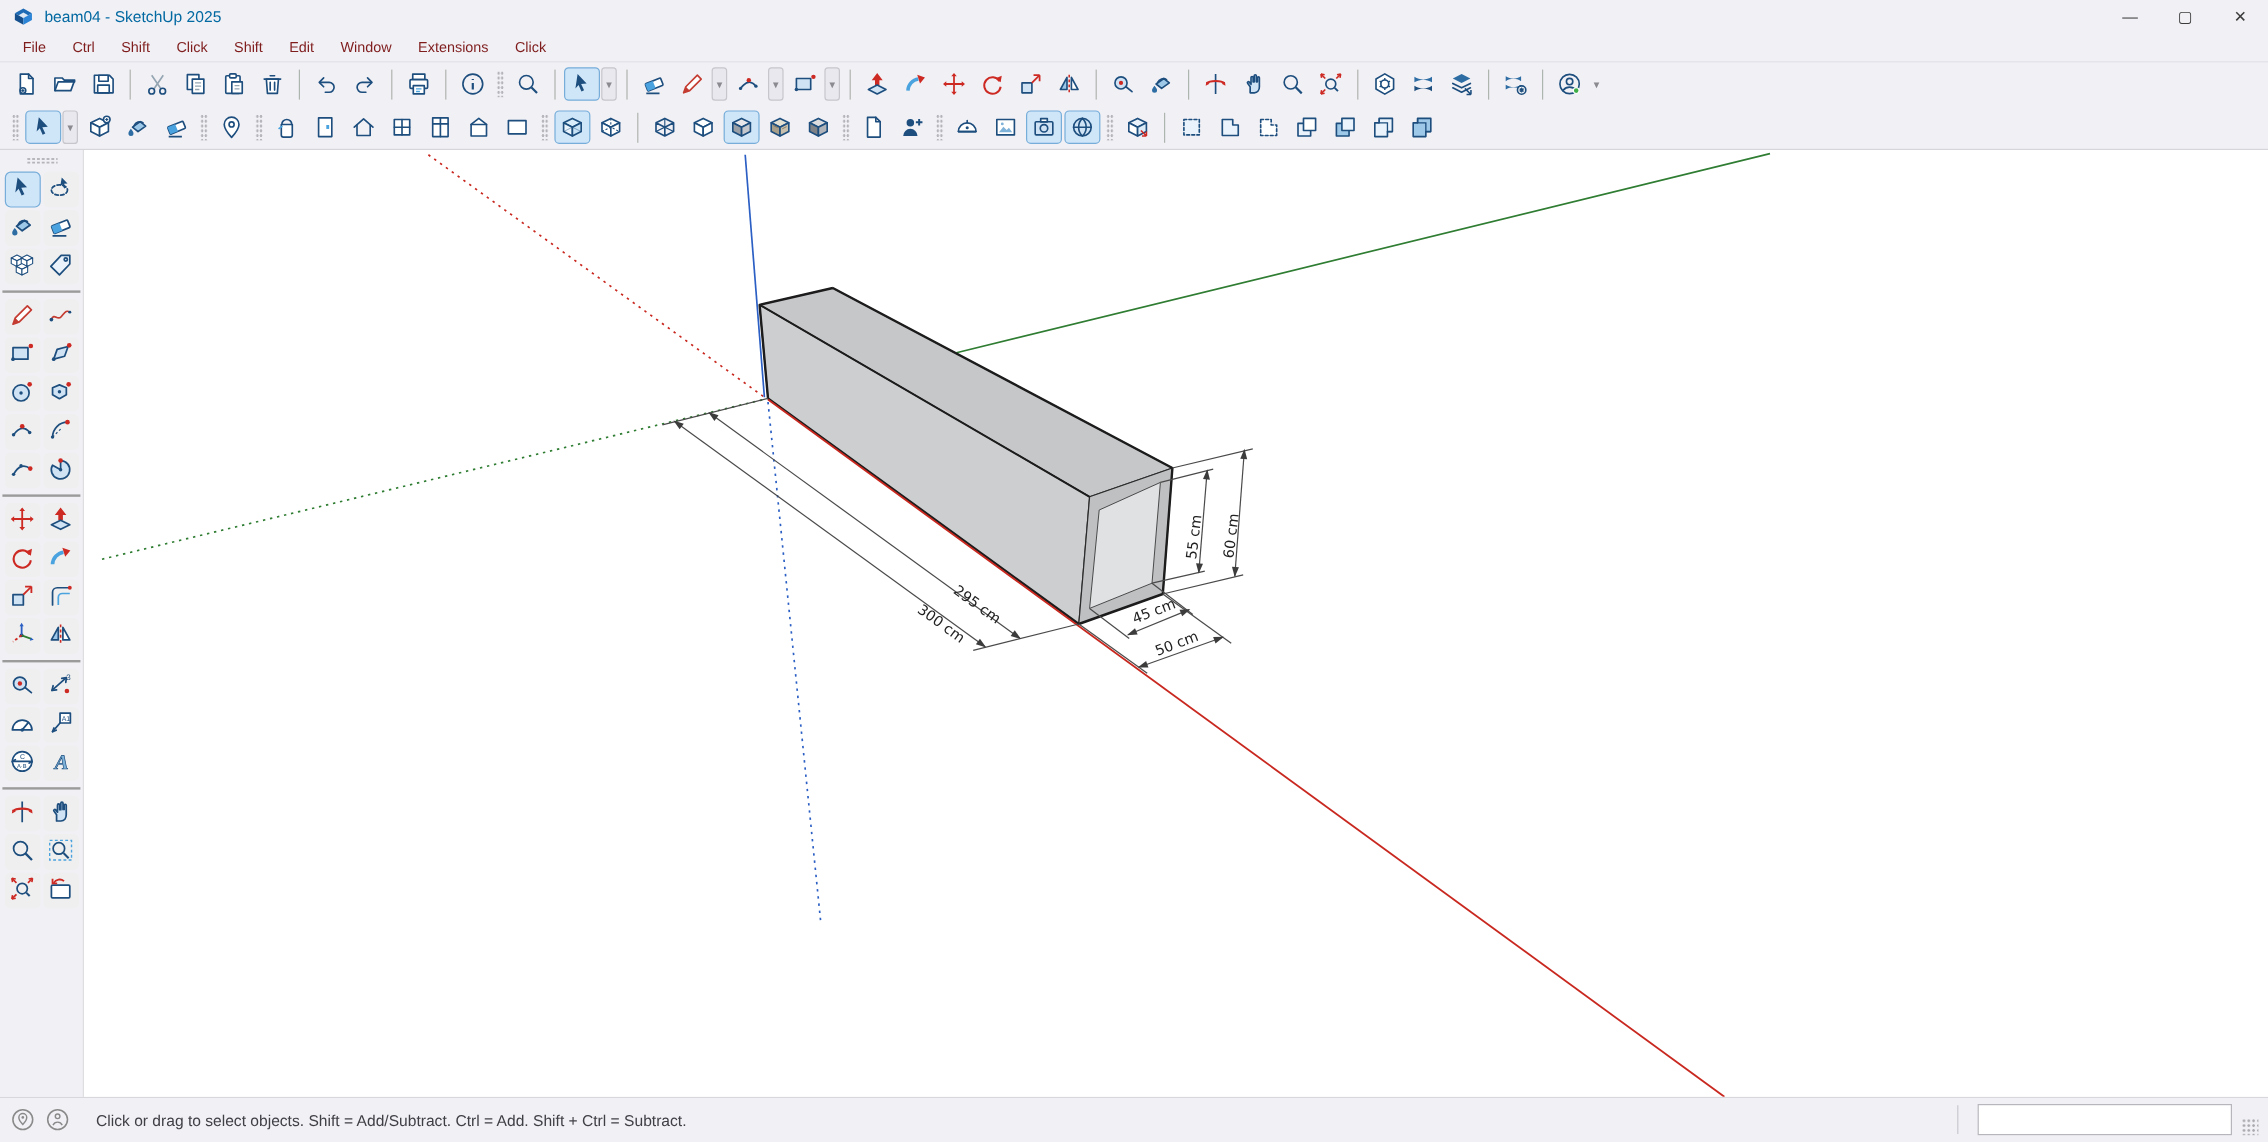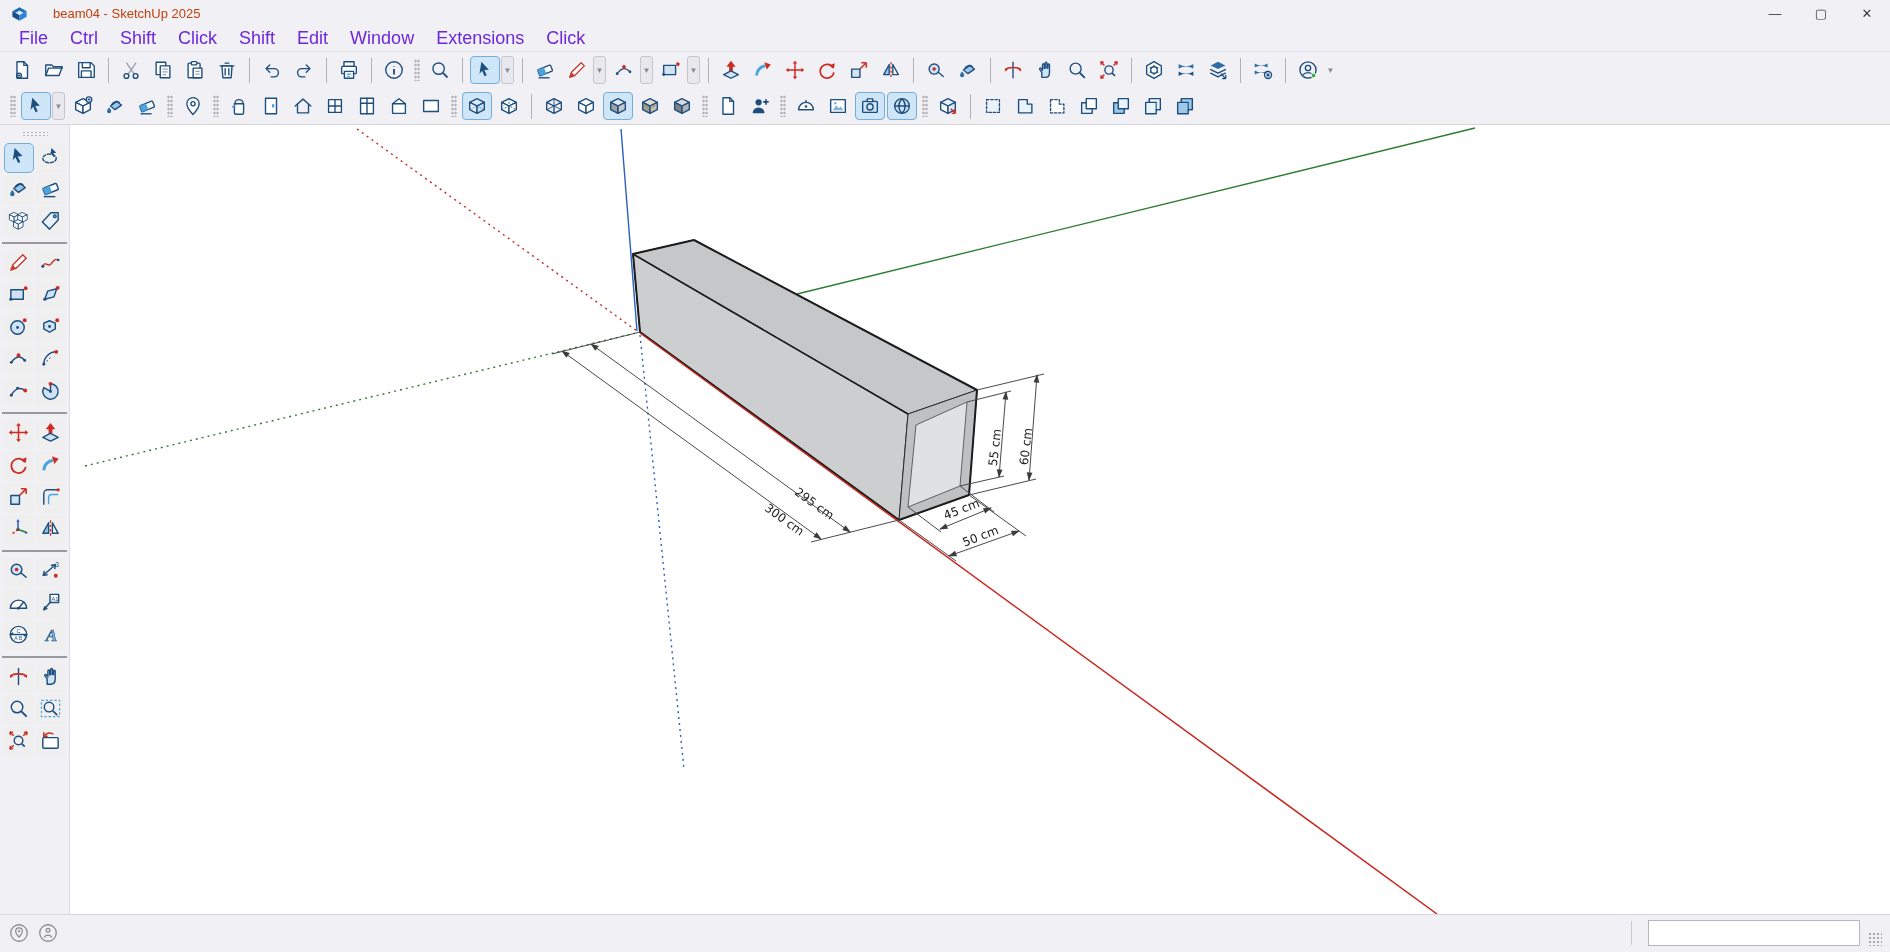--- a/index.html
+++ b/index.html
@@ -1,24 +1,24 @@
 <!DOCTYPE html>
 <html><head>
 <meta charset="utf-8">
 <style>
   * { box-sizing: border-box; margin: 0; padding: 0; }
   html,body { width:1890px; height:952px; overflow:hidden;
     font-family:"Liberation Sans", sans-serif; background:#f1f0f5; }
   .titlebar { height:26px; background:#f1f0f5; display:flex; align-items:center; padding-left:10px; }
-  .titlebar .title { font-size:13px; color:#c2410c; margin-left:24px; }
+  .titlebar .title { font-size:13px; color:#0369a1; margin-left:8px; }
   .win-controls { margin-left:auto; display:flex; }
   .win-btn { width:46px; height:26px; display:flex; align-items:center; justify-content:center;
     font-size:13px; color:#3c3c3c; cursor:default; }
   .menubar { height:25px; display:flex; align-items:center; padding-left:8px; background:#f1f0f5; }
-  .menu-item { font-size:18px; color:#6d28d9; padding:3px 11px; }
+  .menu-item { font-size:12px; color:#7f1d1d; padding:3px 11px; }
   .toolbar { height:37px; display:flex; align-items:center; padding-left:6px; background:#f1f0f5; }
   .toolbar.row1 { border-top:1px solid #e3e2e8; }
   .toolbar.row2 { border-bottom:1px solid #d5d5da; }
   .tbtn { position:relative; width:30px; height:28px; display:flex; align-items:center; justify-content:center;
     border:1px solid transparent; border-radius:4px; background:transparent; margin:0 1px; }
   .tbtn.selected { background:#cfe5f8; border-color:#76add9; }
   .tbtn .icn { width:22px; height:22px; display:block; pointer-events:none; }
   .caret-btn { width:13px; height:28px; display:flex; align-items:center; justify-content:center;
     border:1px solid #c6c6cc; border-radius:3px; background:#e9e8ee; margin-right:2px; }
   .caret-btn.flat { border-color:transparent; background:transparent; }
@@ -1084,18 +1084,19 @@
   <svg class="sb-icon" viewBox="0 0 24 24">
     <circle cx="12" cy="12" r="9" fill="none" stroke="#8a8a8a" stroke-width="1.4"></circle>
     <path d="M12 6.5a3.6 3.6 0 0 1 3.6 3.6c0 2.5-3.6 6.4-3.6 6.4s-3.6-3.9-3.6-6.4A3.6 3.6 0 0 1 12 6.5z" fill="none" stroke="#8a8a8a" stroke-width="1.3"></path>
     <circle cx="12" cy="10" r="1.2" fill="#8a8a8a"></circle>
   </svg>
   <svg class="sb-icon" viewBox="0 0 24 24">
     <circle cx="12" cy="12" r="9" fill="none" stroke="#8a8a8a" stroke-width="1.4"></circle>
     <circle cx="12" cy="9" r="2.1" fill="none" stroke="#8a8a8a" stroke-width="1.3"></circle>
     <path d="M7.8 17a4.6 4.6 0 0 1 8.4 0" fill="none" stroke="#8a8a8a" stroke-width="1.3"></path>
   </svg>
+  <span class="sb-hint">Click or drag to select objects. Shift = Add/Subtract. Ctrl = Add. Shift + Ctrl = Subtract.</span>
   <div class="sb-right">
     <div class="sb-sep"></div>
     <input class="measure-box" readonly="" value="" style="">
     <div class="resize-grip"></div>
   </div>
 </div>
 
 </body></html>

